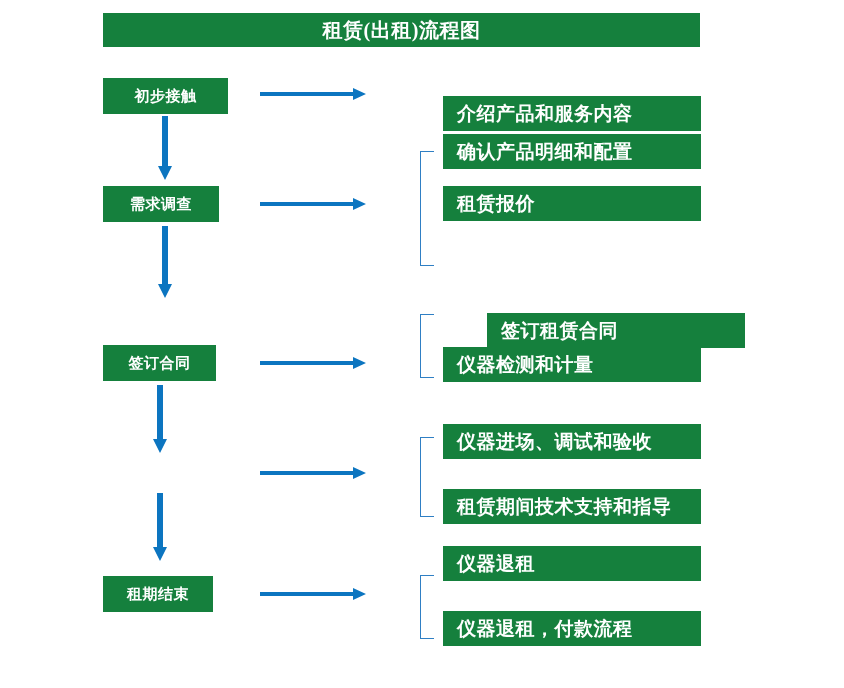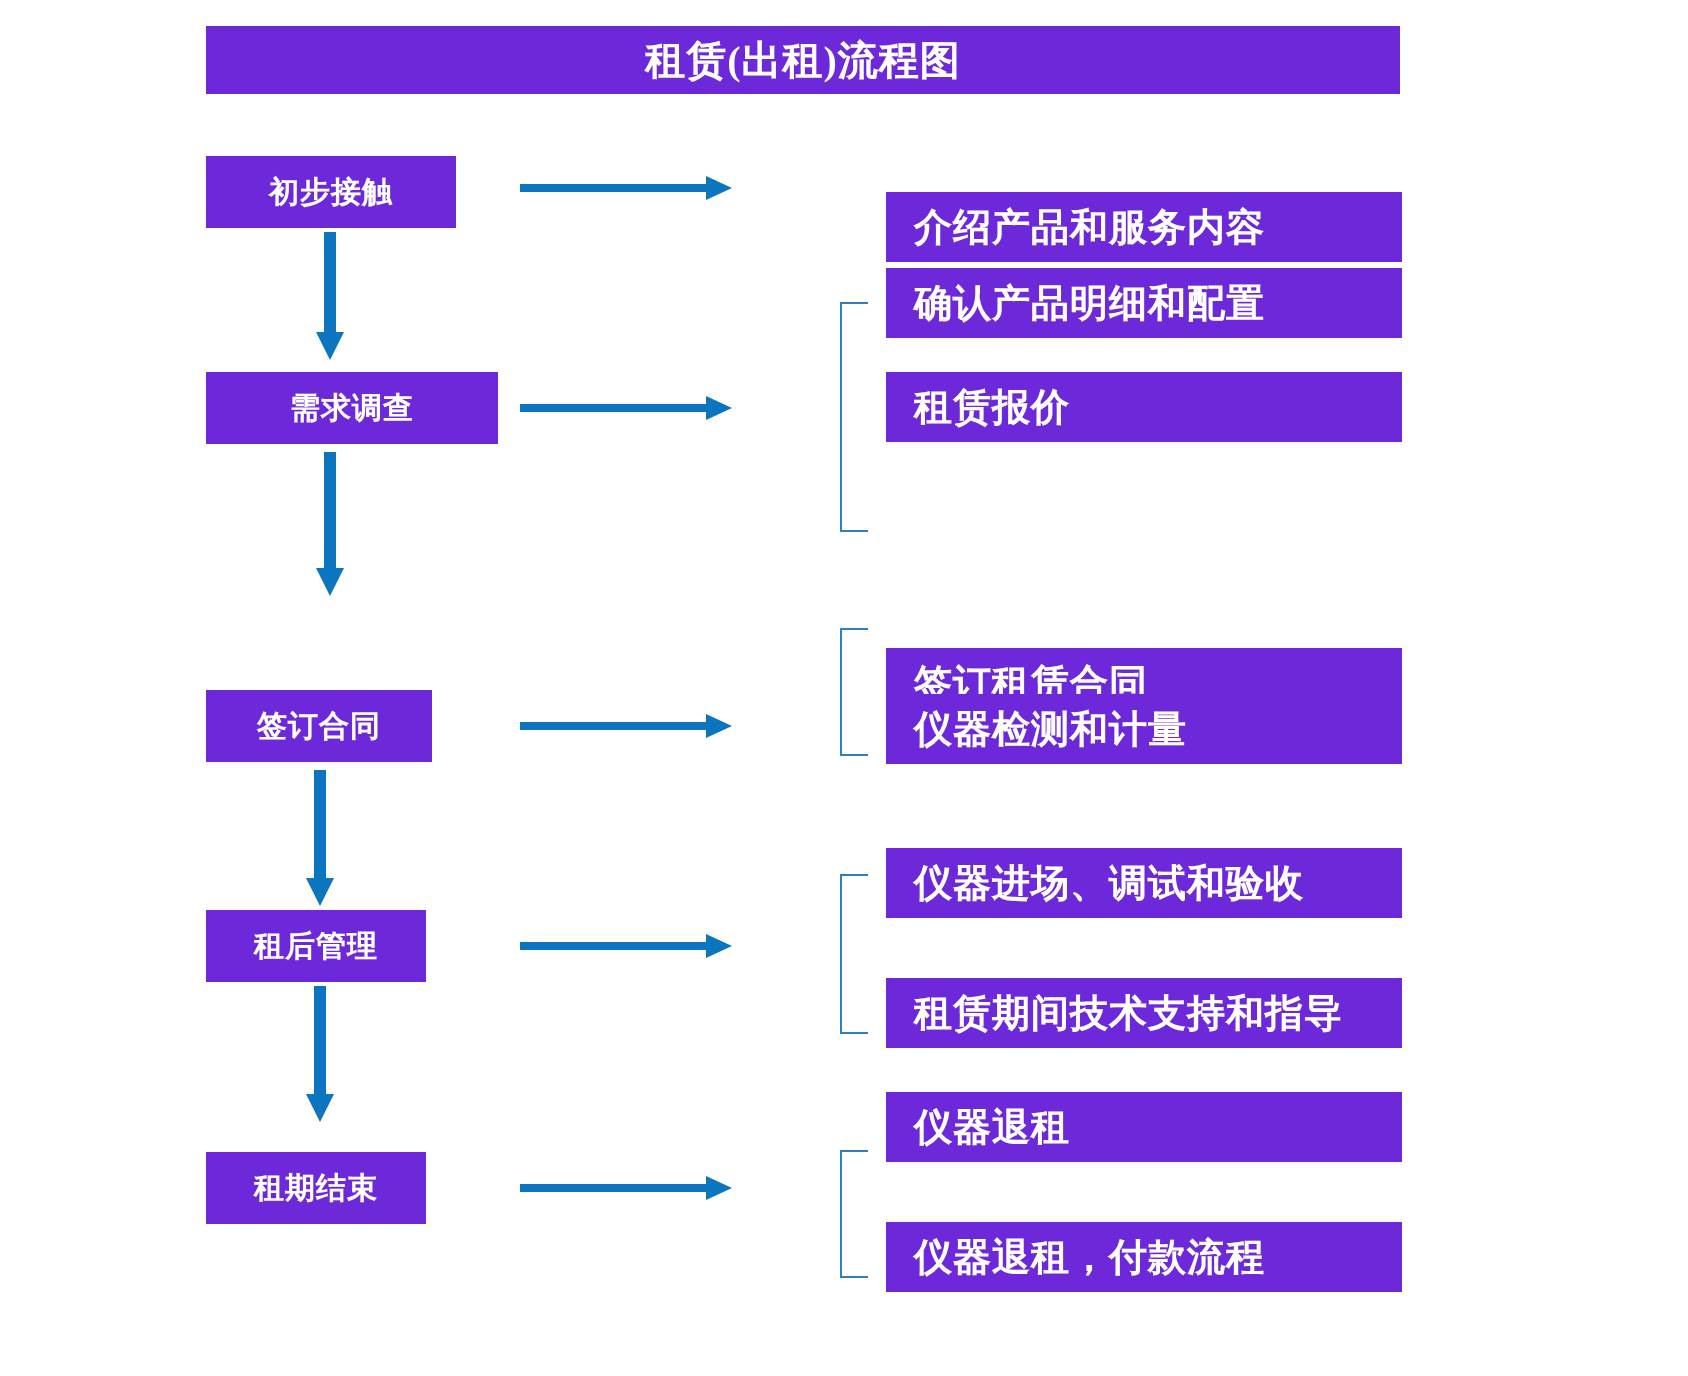--- a/index.html
+++ b/index.html
@@ -14,21 +14,21 @@
     position: relative;
     overflow: hidden;
   }
   #canvas {
     position: relative;
     width: 844px;
     height: 688px;
   }
   .box {
     position: absolute;
-    background: #6d28d9;
+    background: #15803d;
     color: #ffffff;
     font-weight: bold;
     display: flex;
     align-items: center;
     box-sizing: border-box;
     letter-spacing: 0.5px;
     white-space: nowrap;
   }
   .title-bar {
     left: 103px;
@@ -79,21 +79,21 @@
   <svg class="h-arrow" style="left:260px; top:85px; width:106px; height:18px;" viewBox="0 0 106 18">
     <path d="M0 7 H93 V3 L106 9 L93 15 V11 H0 Z" fill="#0c75c0"></path>
   </svg>
 
   <svg class="v-arrow" style="left:155px; top:116px; width:20px; height:64px;" viewBox="0 0 20 64">
     <path d="M7 0 H13 V50 H17 L10 64 L3 50 H7 Z" fill="#0c75c0"></path>
   </svg>
 
   <div class="box detail-box" style="top:76px;margin-top:20px;">介绍产品和服务内容</div>
 
-  <div class="box stage-box" style="left:103px; top:186px; width:146px;">需求调查</div>
+  <div class="box stage-box" style="left:103px; top:186px; width:116px;">需求调查</div>
 
   <svg class="h-arrow" style="left:260px; top:195px; width:106px; height:18px;" viewBox="0 0 106 18">
     <path d="M0 7 H93 V3 L106 9 L93 15 V11 H0 Z" fill="#0c75c0"></path>
   </svg>
 
   <svg class="v-arrow" style="left:155px; top:226px; width:20px; height:72px;" viewBox="0 0 20 72">
     <path d="M7 0 H13 V58 H17 L10 72 L3 58 H7 Z" fill="#0c75c0"></path>
   </svg>
 
   <div class="bracket" style="left:420px; top:151px; height:115px;"></div>
@@ -106,24 +106,23 @@
   <svg class="h-arrow" style="left:260px; top:354px; width:106px; height:18px;" viewBox="0 0 106 18">
     <path d="M0 7 H93 V3 L106 9 L93 15 V11 H0 Z" fill="#0c75c0"></path>
   </svg>
 
   <svg class="v-arrow" style="left:150px; top:385px; width:20px; height:68px;" viewBox="0 0 20 68">
     <path d="M7 0 H13 V54 H17 L10 68 L3 54 H7 Z" fill="#0c75c0"></path>
   </svg>
 
   <div class="bracket" style="left:420px; top:314px; height:64px;"></div>
 
-  <div class="box detail-box" style="top:324px;">签订租赁合同</div>
+  <div class="box detail-box" style="top:313px;margin-left:44px;">签订租赁合同</div>
   <div class="box detail-box" style="top:347px;">仪器检测和计量</div>
 
-  <div class="box stage-box" style="left:103px; top:455px; width:110px;">租后管理</div>
 
   <svg class="h-arrow" style="left:260px; top:464px; width:106px; height:18px;" viewBox="0 0 106 18">
     <path d="M0 7 H93 V3 L106 9 L93 15 V11 H0 Z" fill="#0c75c0"></path>
   </svg>
 
   <svg class="v-arrow" style="left:150px; top:493px; width:20px; height:68px;" viewBox="0 0 20 68">
     <path d="M7 0 H13 V54 H17 L10 68 L3 54 H7 Z" fill="#0c75c0"></path>
   </svg>
 
   <div class="bracket" style="left:420px; top:437px; height:80px;"></div>

